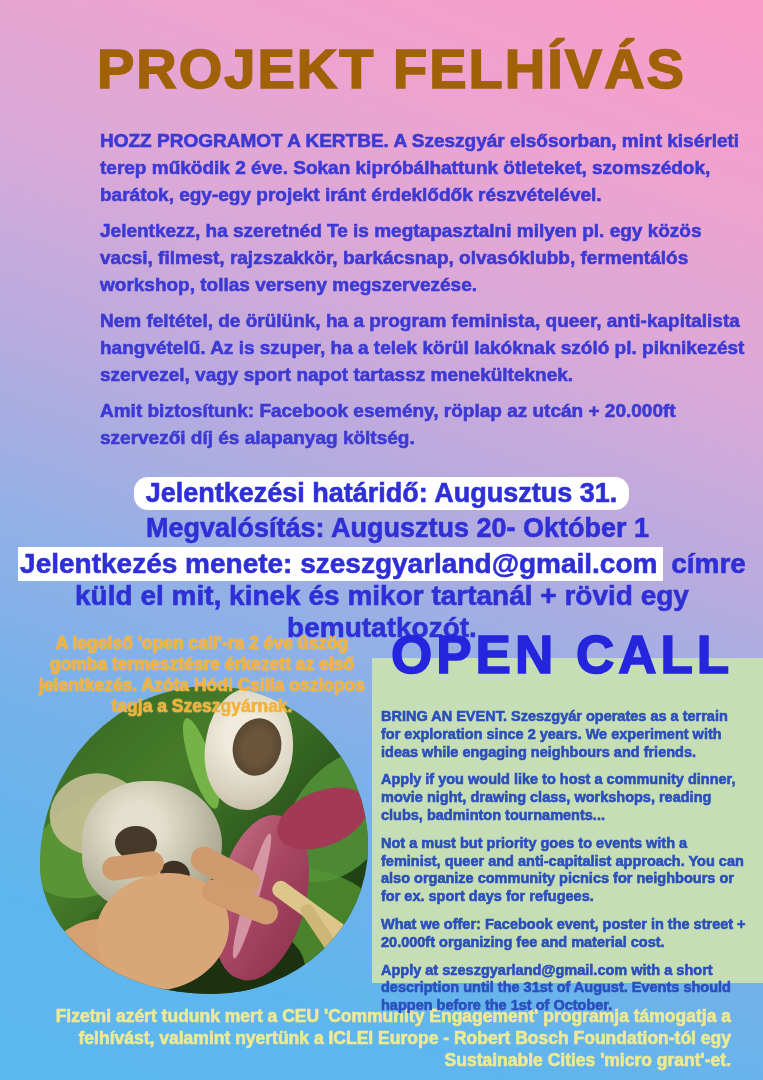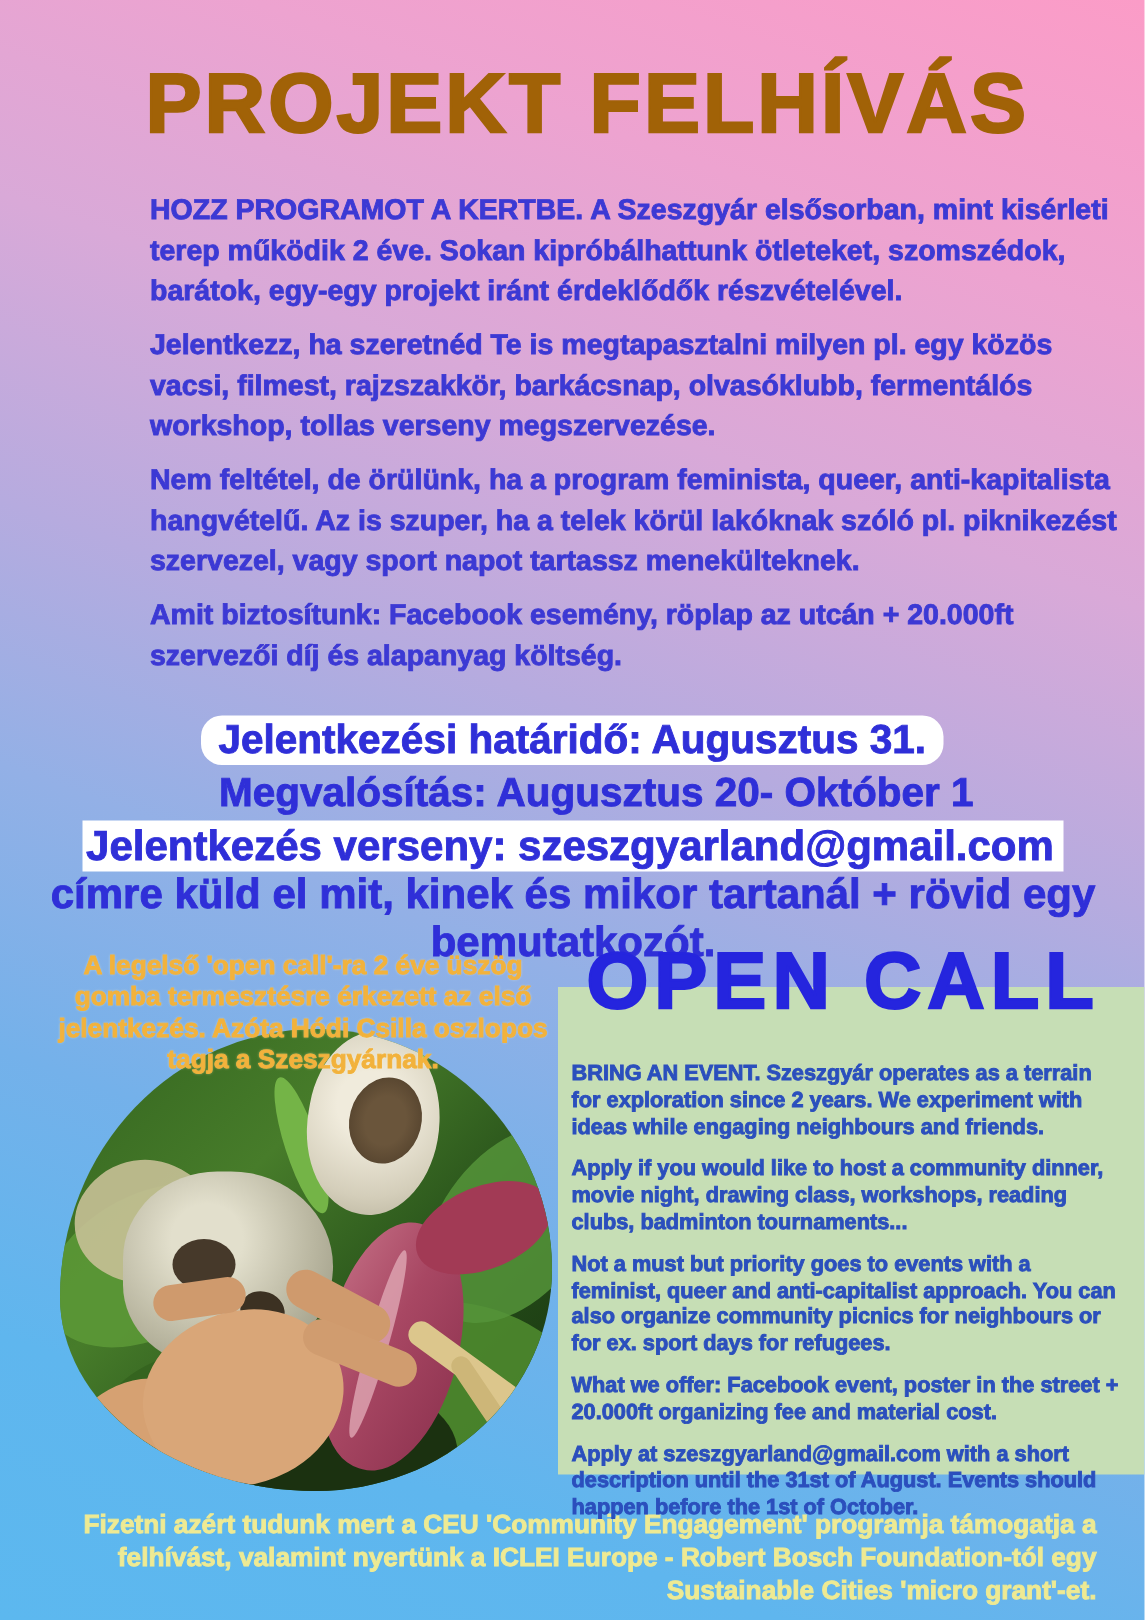--- a/index.html
+++ b/index.html
@@ -106,21 +106,21 @@
   <p>Nem feltétel, de örülünk, ha a program feminista, queer, anti-kapitalista hangvételű. Az is szuper, ha a telek körül lakóknak szóló pl. piknikezést szervezel, vagy sport napot tartassz menekülteknek.</p>
   <p>Amit biztosítunk: Facebook esemény, röplap az utcán + 20.000ft szervezői díj és alapanyag költség.</p>
 </div>
 
 <div class="deadline fat">
   <span class="hl">Jelentkezési határidő: Augusztus 31.</span>
   <div class="line2">Megvalósítás: Augusztus 20- Október 1</div>
 </div>
 
 <div class="apply fat">
-  <span class="hl">Jelentkezés verseny: szeszgyarland@gmail.com</span>
+  <span class="hl">Jelentkezés menete: szeszgyarland@gmail.com</span>
   <span>címre küld el mit, kinek és mikor tartanál + rövid egy bemutatkozót.</span>
 </div>
 
 <div class="caption fat">A legelső 'open call'-ra 2 éve üszög gomba termesztésre érkezett az első jelentkezés. Azóta Hódi Csilla oszlopos tagja a Szeszgyárnak.</div>
 
 <div class="blob">
   <div class="leaf1"></div>
   <div class="leaf2"></div>
   <div class="leaf3"></div>
   <div class="leaf4"></div>

